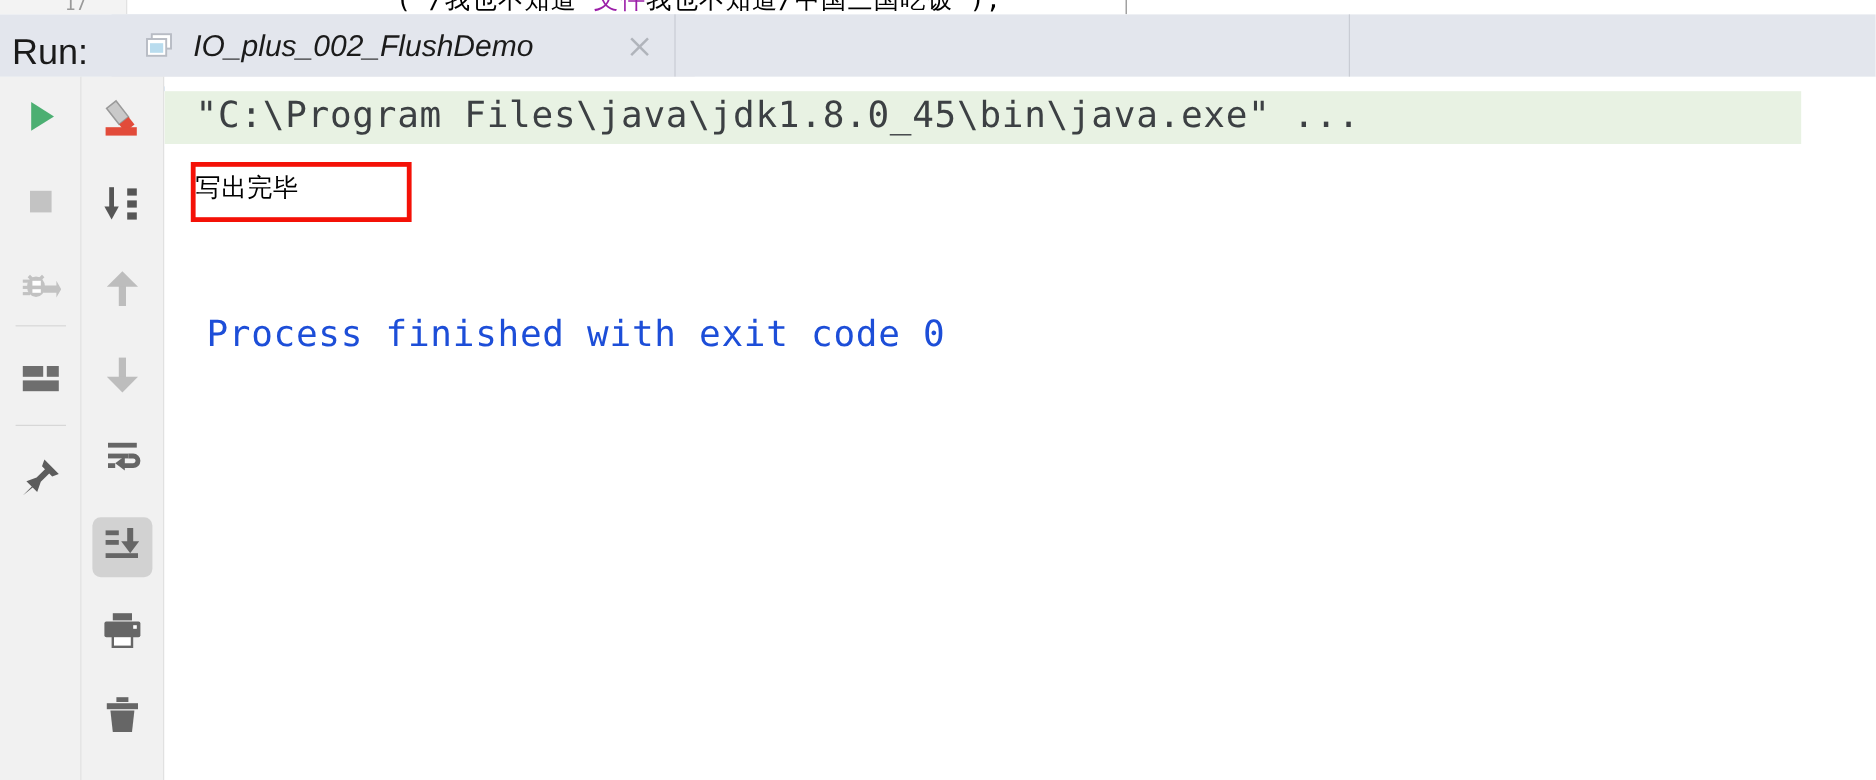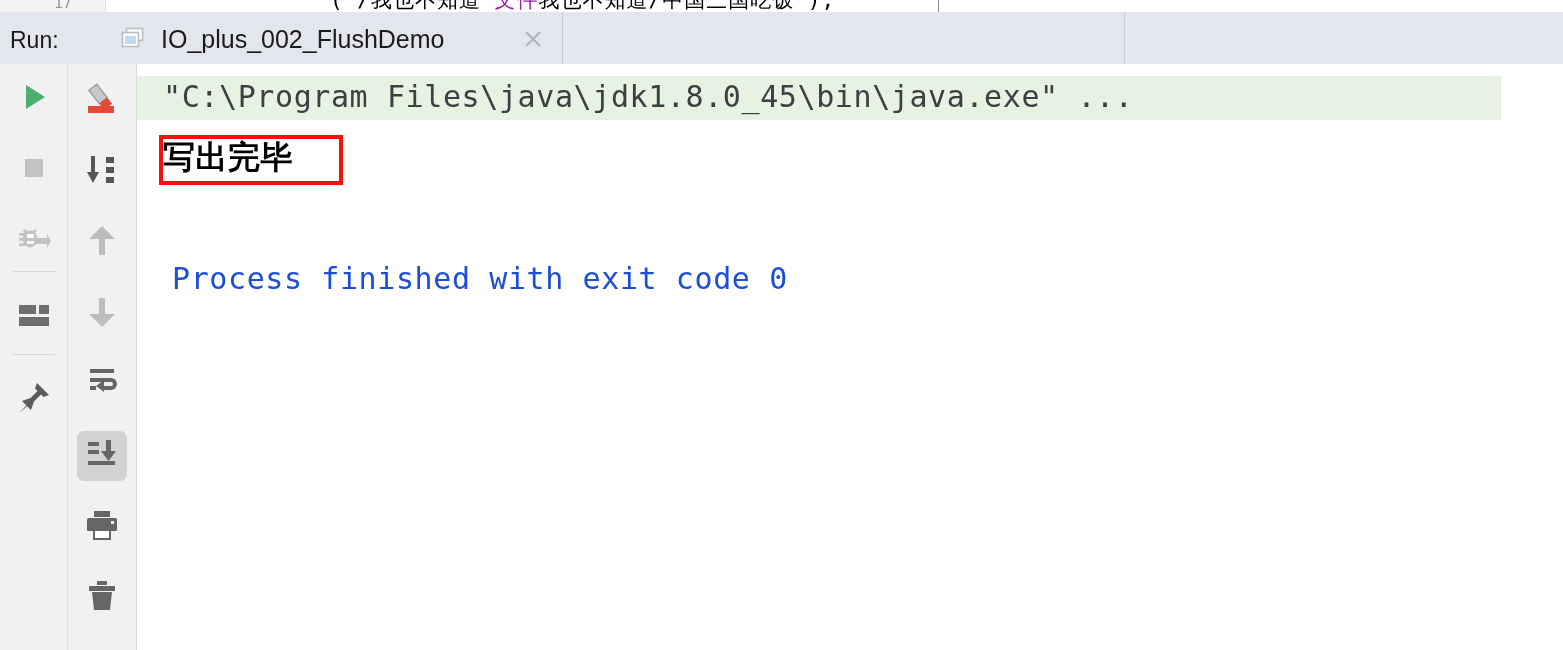--- a/index.html
+++ b/index.html
@@ -34,31 +34,32 @@
     position:absolute;left:938px;top:0;width:1px;height:12px;background:#8a8a8a;
   }
 
   
   .header{
     position:absolute;left:0;top:12px;width:1563px;height:52px;
     background:#e3e6ed;
   }
   .run-label{
     position:absolute;left:10px;top:15px;
-    font-size:23px;color:#1a1a1a;font-family:"Liberation Sans", sans-serif;
+    font-size:30px;color:#1a1a1a;font-family:"Liberation Sans", sans-serif;
   }
   .hdr-div{
     position:absolute;top:0;width:1px;height:52px;background:#c9ccd4;
   }
   .hdr-div.d1{left:562px;}
   .hdr-div.d2{left:1124px;}
 
   .tab{
     position:absolute;left:93px;top:0;width:486px;height:52px;
     background:#e3e6ed;
+    font-style:italic;
   }
   .tab-icon{
     position:absolute;left:28px;top:15px;width:24px;height:22px;
   }
   .tab-title{
     position:absolute;left:68px;top:13px;
     font-size:25px;color:#1b1b1b;white-space:nowrap;
     font-family:"Liberation Sans", sans-serif;
   }
   .tab-close{
@@ -112,21 +113,21 @@
   }
   .outline{
     top:72px;left:26px;color:#000000;font-size:30px;
     font-family:"DejaVu Sans Mono", monospace;
   }
   .redbox{
     position:absolute;left:22px;top:71px;width:184px;height:50px;
     border:4px solid #f41107;box-sizing:border-box;
   }
   .outline .cn{
-    font-family:"DejaVu Sans", sans-serif;font-size:32px;font-weight:bold;
+    font-family:"DejaVu Sans", sans-serif;font-size:21px;
   }
   .finline{
     top:197px;left:35px;color:#1d4ed8;font-size:30px;
     font-family:"DejaVu Sans Mono", monospace;letter-spacing:0.6px;
   }
 </style>
 </head>
 <body>
 
 <div id="root">

